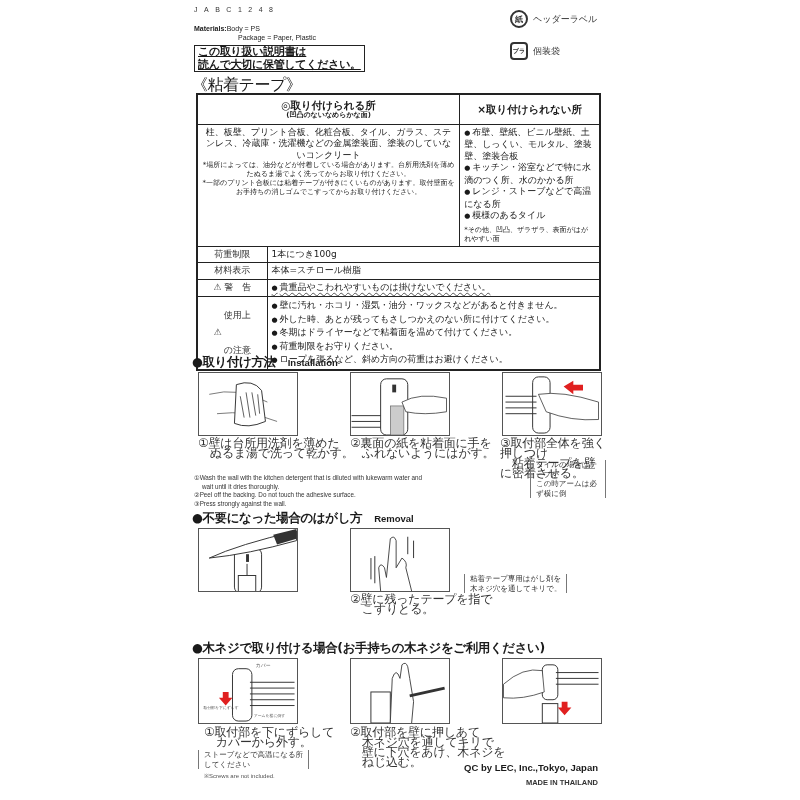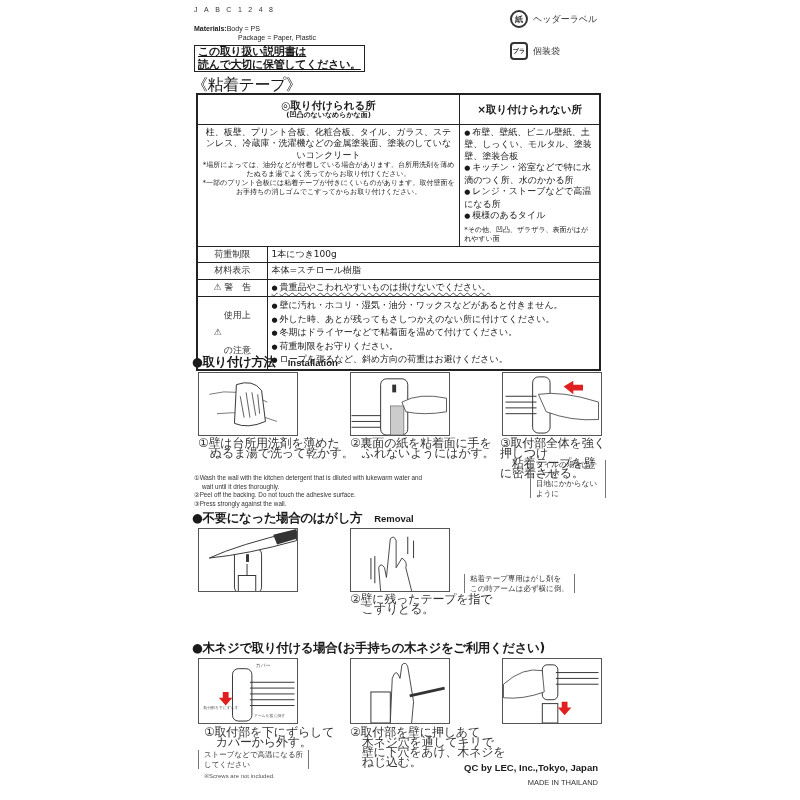--- a/index.html
+++ b/index.html
@@ -25,21 +25,21 @@
   .lbl { width: 70px; text-align: center; vertical-align: middle !important; font-size: 9px; color: #333; }
   .wavy { text-decoration: underline wavy #555; text-underline-offset: 2px; text-decoration-thickness: 0.5px; }
   .sec-title { left: 0; font-size: 12.5px; font-weight: bold; letter-spacing: -0.4px; }
   .sec-title .en { font-family: "Liberation Sans", sans-serif; font-size: 9.5px; margin-left: 12px; letter-spacing: 0; }
   .pic { border: 1px solid #555; background: #fff; overflow: hidden; }
   .pic svg { width: 100%; height: 100%; display: block; }
   .cap { font-size: 12px; line-height: 10px; color: #333; letter-spacing: -0.2px; }
   .bracket { font-size: 7.5px; line-height: 9.5px; color: #333; border-left: 1px solid #777; border-right: 1px solid #777; padding: 0 5px; }
   .en-notes { font-family: "Liberation Sans", sans-serif; font-size: 6.3px; line-height: 8.5px; color: #333; }
   .footer-co { font-family: "Liberation Sans", sans-serif; font-weight: bold; font-size: 9.5px; }
-  .footer-made { font-family: "Liberation Sans", sans-serif; font-size: 7.5px; color: #333; }
+  .footer-made { font-family: "Liberation Sans", sans-serif; font-size: 7.5px; color: #333; font-weight: bold; }
   .screws { font-family: "Liberation Sans", sans-serif; font-size: 6px; color: #555; }
 </style>
 </head>
 <body>
 
 <div class="sheet">
 
   <div class="abs code">JABC1248</div>
   <div class="abs materials">
     <b>Materials:</b><span>Body = PS</span>
@@ -164,21 +164,21 @@
   <div class="abs cap" style="top:438px; left:158px;">
     <div>②裏面の紙を粘着面に手を</div>
     <div>　ふれないようにはがす。</div>
   </div>
   <div class="abs cap" style="top:438px; left:308px;">
     <div>③取付部全体を強く押しつけ</div>
     <div>　粘着テープを壁に密着させる。</div>
   </div>
   <div class="abs bracket" style="top:460px; left:338px;">
     <div>タイルの場合はテープが</div>
-    <div>目地にかからないように</div>
+    <div>この時アームは必ず横に倒</div>
   </div>
 
   <div class="abs en-notes" style="top:474px; left:2px;">
     <div>①Wash the wall with the kitchen detergent that is diluted with lukewarm water and</div>
     <div style="padding-left:8px;">   wait until it dries thoroughly.</div>
     <div>②Peel off the backing. Do not touch the adhesive surface.</div>
     <div>③Press strongly against the wall.</div>
   </div>
 
   <div class="abs sec-title" style="top:510px;">
@@ -202,21 +202,21 @@
       <line x1="58" y1="8" x2="58" y2="26" stroke="#333"></line>
         <line x1="64" y1="12" x2="64" y2="30" stroke="#333"></line>
     </svg>
   </div>
   <div class="abs cap" style="top:594px; left:158px;">
     <div>②壁に残ったテープを指で</div>
     <div>　こすりとる。</div>
   </div>
   <div class="abs bracket" style="top:574px; left:272px;">
     <div>粘着テープ専用はがし剤を</div>
-    <div>この時アームは必ず横に倒。</div>
+    <div>木ネジ穴を通してキリで。</div>
   </div>
 
   <div class="abs sec-title" style="top:640px;">●木ネジで取り付ける場合(お手持ちの木ネジをご利用ください)</div>
   <div class="abs pic" style="top:658px; left:6px; width:100px; height:66px;">
     <svg viewBox="0 0 100 66">
       <rect x="34" y="10" width="20" height="54" rx="6" fill="#fff" stroke="#333"></rect>
       <line x1="52" y1="24" x2="98" y2="24" stroke="#333"></line>
         <line x1="52" y1="30" x2="98" y2="30" stroke="#333"></line>
         <line x1="52" y1="36" x2="98" y2="36" stroke="#333"></line>
         <line x1="52" y1="42" x2="98" y2="42" stroke="#333"></line>

